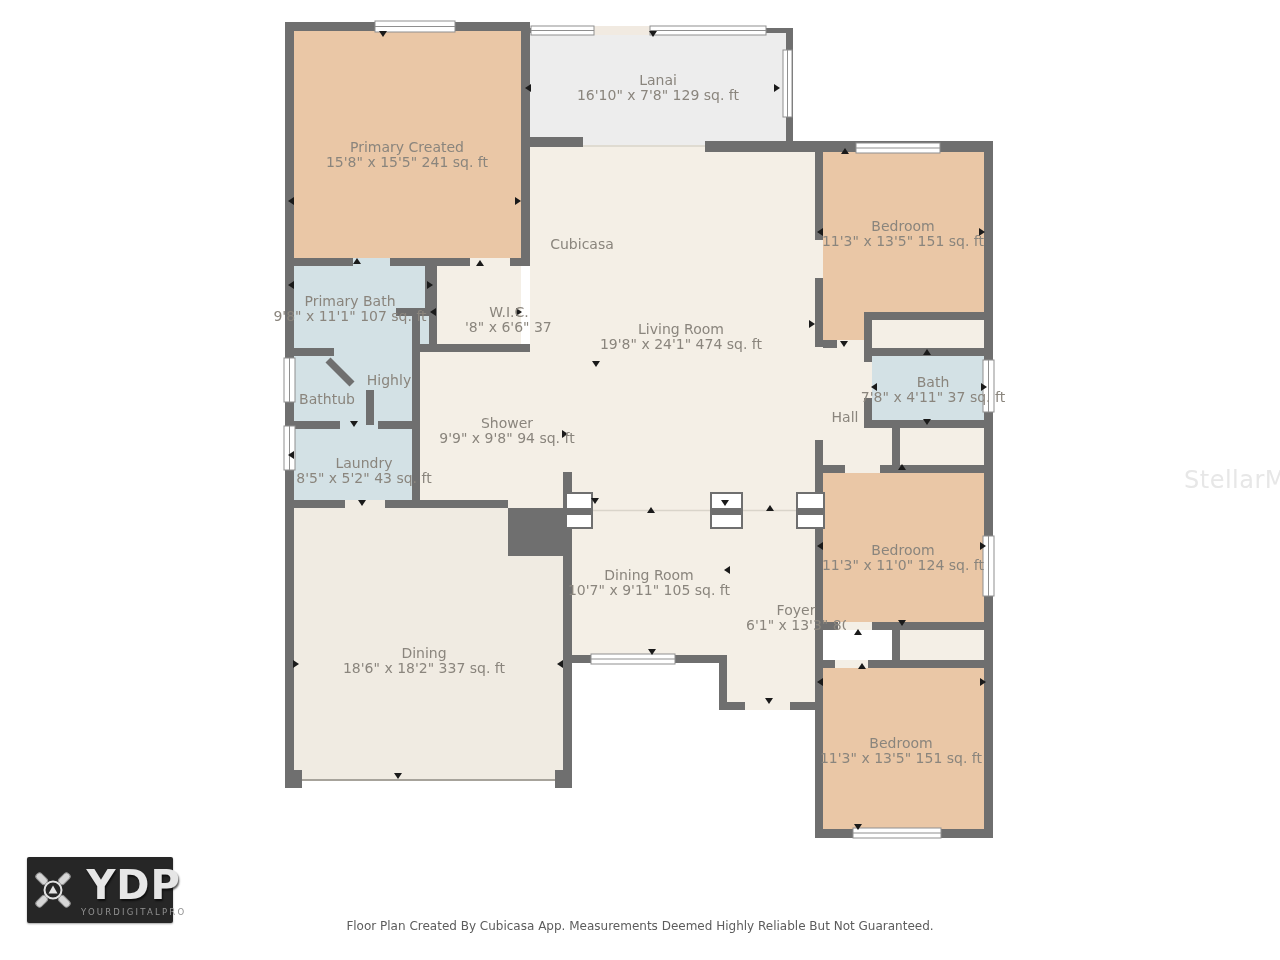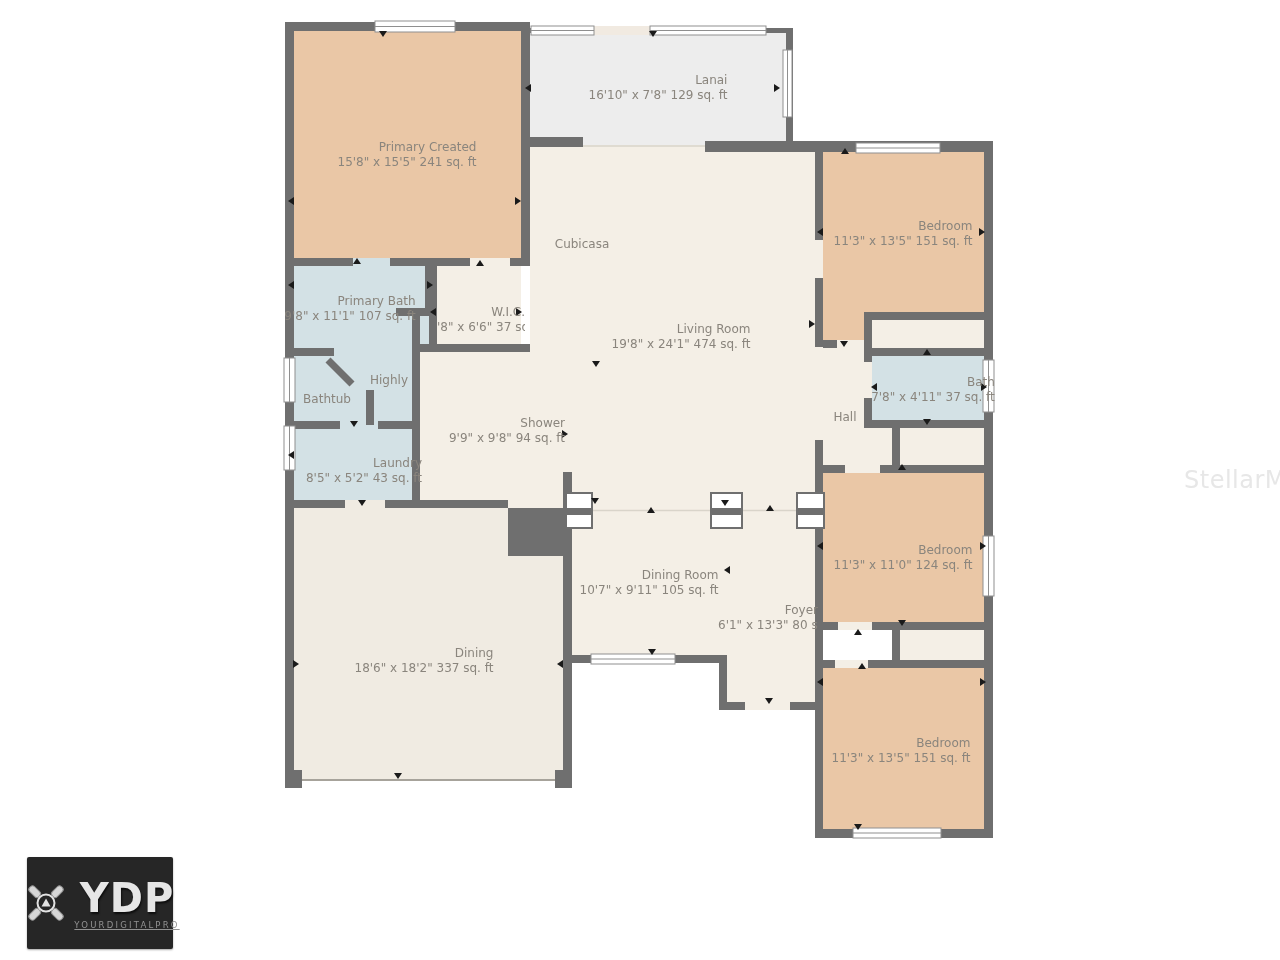--- a/index.html
+++ b/index.html
@@ -1,33 +1,33 @@
 <!DOCTYPE html>
 <html><head>
 <meta charset="utf-8">
 <style>
   html,body{margin:0;padding:0;background:#ffffff;}
   .page{position:relative;width:1280px;height:960px;background:#ffffff;overflow:hidden;
         font-family:"DejaVu Sans","Liberation Sans",sans-serif;}
   .plan-svg{position:absolute;left:0;top:0;}
-  .room-label{position:absolute;transform:translateX(-50%);text-align:right;
-        color:#8a857d;font-size:12px;line-height:14.5px;white-space:nowrap;}
-  .room-label.clip{transform:none;overflow:hidden;}
+  .room-label{position:absolute;transform:translateX(-50%);text-align:center;
+        color:#8a857d;font-size:14px;line-height:14.5px;white-space:nowrap;}
+  .room-label.clip{transform:none;overflow:hidden;margin-left:28px;}
   .watermark{position:absolute;left:1184px;top:466px;font-size:24px;color:#e7e7e7;
         letter-spacing:0.5px;}
   .footer{position:absolute;left:0;right:0;top:919px;text-align:center;
         font-size:12px;color:#5c5c5c;}
-  .logo{position:absolute;left:27px;top:857px;width:146px;height:92px;background:#262626;
-        display:flex;align-items:center;justify-content:center;border-radius:2px;
+  .logo{position:absolute;left:27px;top:857px;width:146px;height:66px;background:#262626;
+        display:flex;align-items:center;border-radius:2px;
         box-shadow:0 1px 2px rgba(0,0,0,0.35);}
   .logo-icon{flex:0 0 auto;margin-left:2px;}
   .logo-text{display:flex;flex-direction:column;align-items:center;margin-left:4px;}
   .logo-abbr{font-size:40px;font-weight:bold;color:#e6e6e6;letter-spacing:1px;
         line-height:42px;text-shadow:1px 2px 2px rgba(0,0,0,0.65);}
-  .logo-sub{font-size:8.5px;color:#929292;letter-spacing:2.2px;margin-top:1px;text-decoration:underline;}
+  .logo-sub{font-size:8.5px;color:#929292;letter-spacing:2.2px;margin-top:1px;}
 </style>
 </head>
 <body>
 
 <div class="page">
 
   <svg class="plan-svg" width="1280" height="960" viewBox="0 0 1280 960">
 
     <g>
       <rect x="294" y="31" width="227" height="227" fill="#eac7a6"></rect>
@@ -293,14 +293,15 @@
       </g>
       <circle cx="24" cy="24" r="8.5" fill="none" stroke="#e2e2e2" stroke-width="2"></circle>
       <polygon points="24,19.5 28.5,27.5 19.5,27.5" fill="#e2e2e2"></polygon>
     </svg>
     <div class="logo-text">
       <div class="logo-abbr">YDP</div>
       <div class="logo-sub">YOURDIGITALPRO</div>
     </div>
   </div>
 
+  <div class="footer">Floor Plan Created By Cubicasa App. Measurements Deemed Highly Reliable But Not Guaranteed.</div>
 
 </div>
 
 </body></html>

